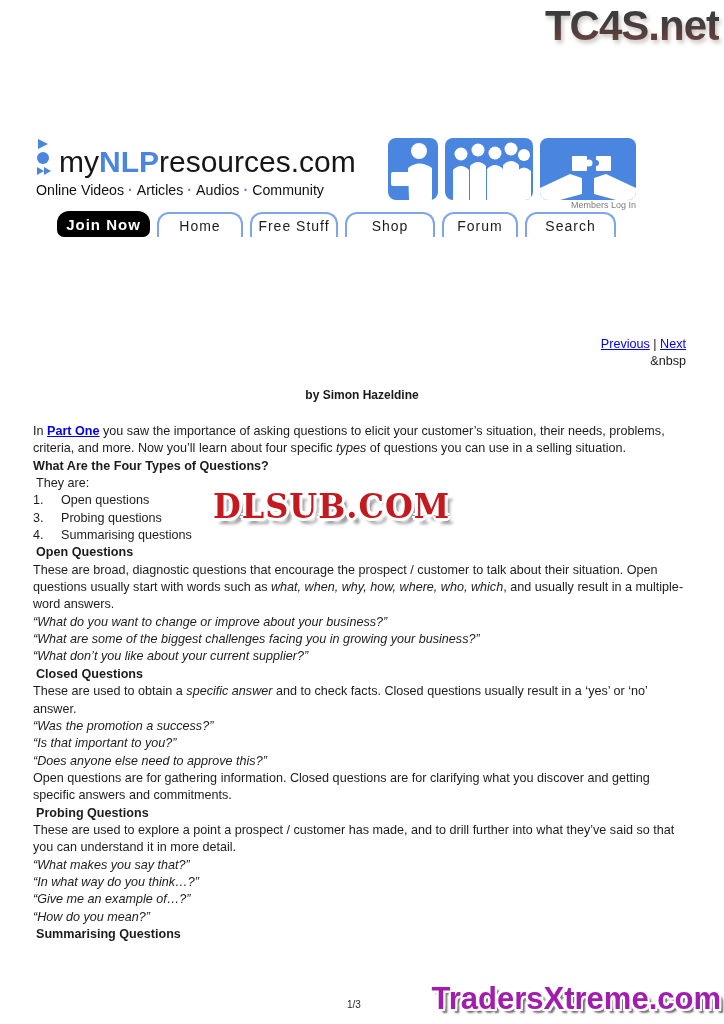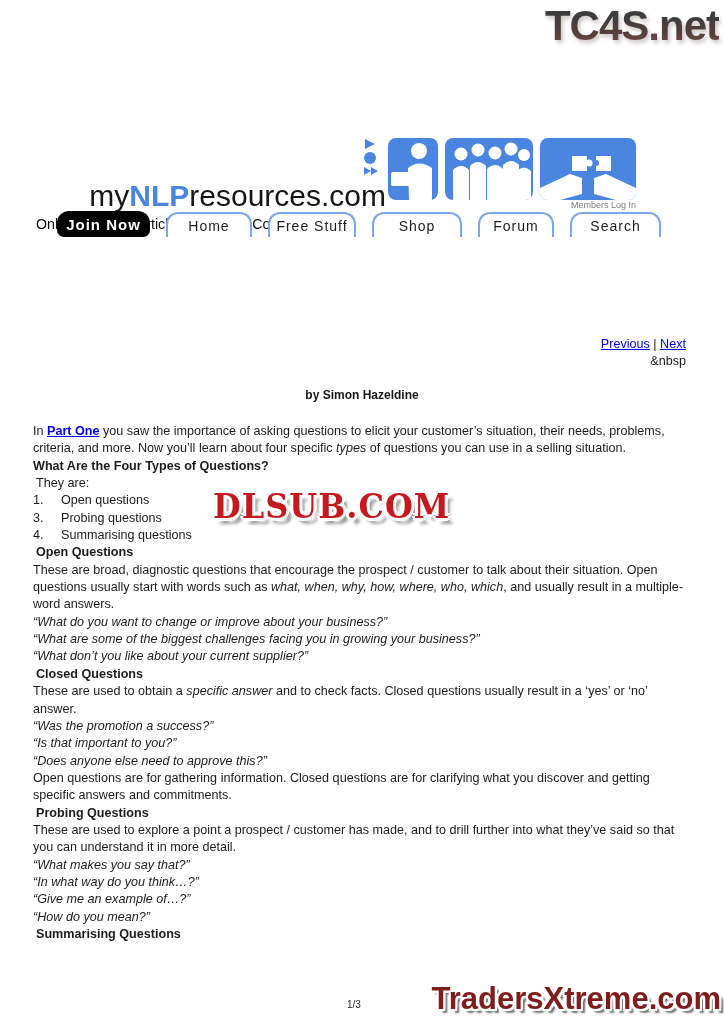--- a/index.html
+++ b/index.html
@@ -21,43 +21,43 @@
     position:absolute; left:213px; top:487px;
     font-family:"DejaVu Serif", serif; font-weight:bold; font-size:32px; letter-spacing:1px;
     color:#c41a1f; transform:scaleY(1.05);
     text-shadow:-2px -2px 0 #fff,2px -2px 0 #fff,-2px 2px 0 #fff,2px 2px 0 #fff,
                  0 -3px 0 #fff,0 3px 0 #fff,-3px 0 0 #fff,3px 0 0 #fff,
                  5px 6px 3px #9a9a9a;
   }
   .traders {
     position:absolute; right:3px; top:981px;
     font-weight:bold; font-size:31px; letter-spacing:0px;
-    color:#7f1d1d;
+    color:#a21caf;
     text-shadow:-2px -2px 0 #fff,2px -2px 0 #fff,-2px 2px 0 #fff,2px 2px 0 #fff,
                  0 -2px 0 #fff,0 2px 0 #fff,-2px 0 0 #fff,2px 0 0 #fff,
                  4px 4px 2px #6f6f6f;
   }
 
   
   .logo-block { position:absolute; left:36px; top:139px; width:350px; }
-  .logo-row { display:flex; align-items:flex-end;flex-direction:column; }
+  .logo-row { display:flex; align-items:flex-end; }
   .logo-icon { width:20px; height:40px; margin-right:3px; }
   .logo-text { font-size:30px; color:#161616; line-height:34px; white-space:nowrap; }
   .logo-text .accent { color:#4a86e0; font-weight:bold; }
   .tagline { margin-top:3px; font-size:14.2px; color:#101010; white-space:nowrap; }
   .tagline .dot { color:#4a86e0; padding:0 4px; font-weight:bold; }
 
   .tiles { position:absolute; left:388px; top:138px; display:flex; gap:7px; }
   .tile { background:#4a86e0; border-radius:8px; overflow:hidden; }
   .tile svg { display:block; }
   .members { position:absolute; left:390px; top:200px; width:246px; text-align:right;
              font-size:9px; color:#7d7d7d; }
 
   
-  .nav { position:absolute; left:57px; top:211px; display:flex; gap:16px; align-items:flex-end; }
+  .nav { position:absolute; left:57px; top:211px; display:flex; gap:7px; align-items:flex-end; }
   .tab {
     height:25px; border:2px solid #7fa5ea; border-bottom:none;
     border-radius:12px 12px 0 0; background:#fff;
     font-size:14px; letter-spacing:1px; color:#1c1c1c;
     display:flex; align-items:center; justify-content:center; cursor:pointer;
   }
   .tab-join {
     height:26px; background:#000; border:none; border-radius:12px 12px 7px 7px;
     color:#fff; font-weight:bold; font-size:15px; letter-spacing:1px;
     display:flex; align-items:center; justify-content:center; cursor:pointer;

